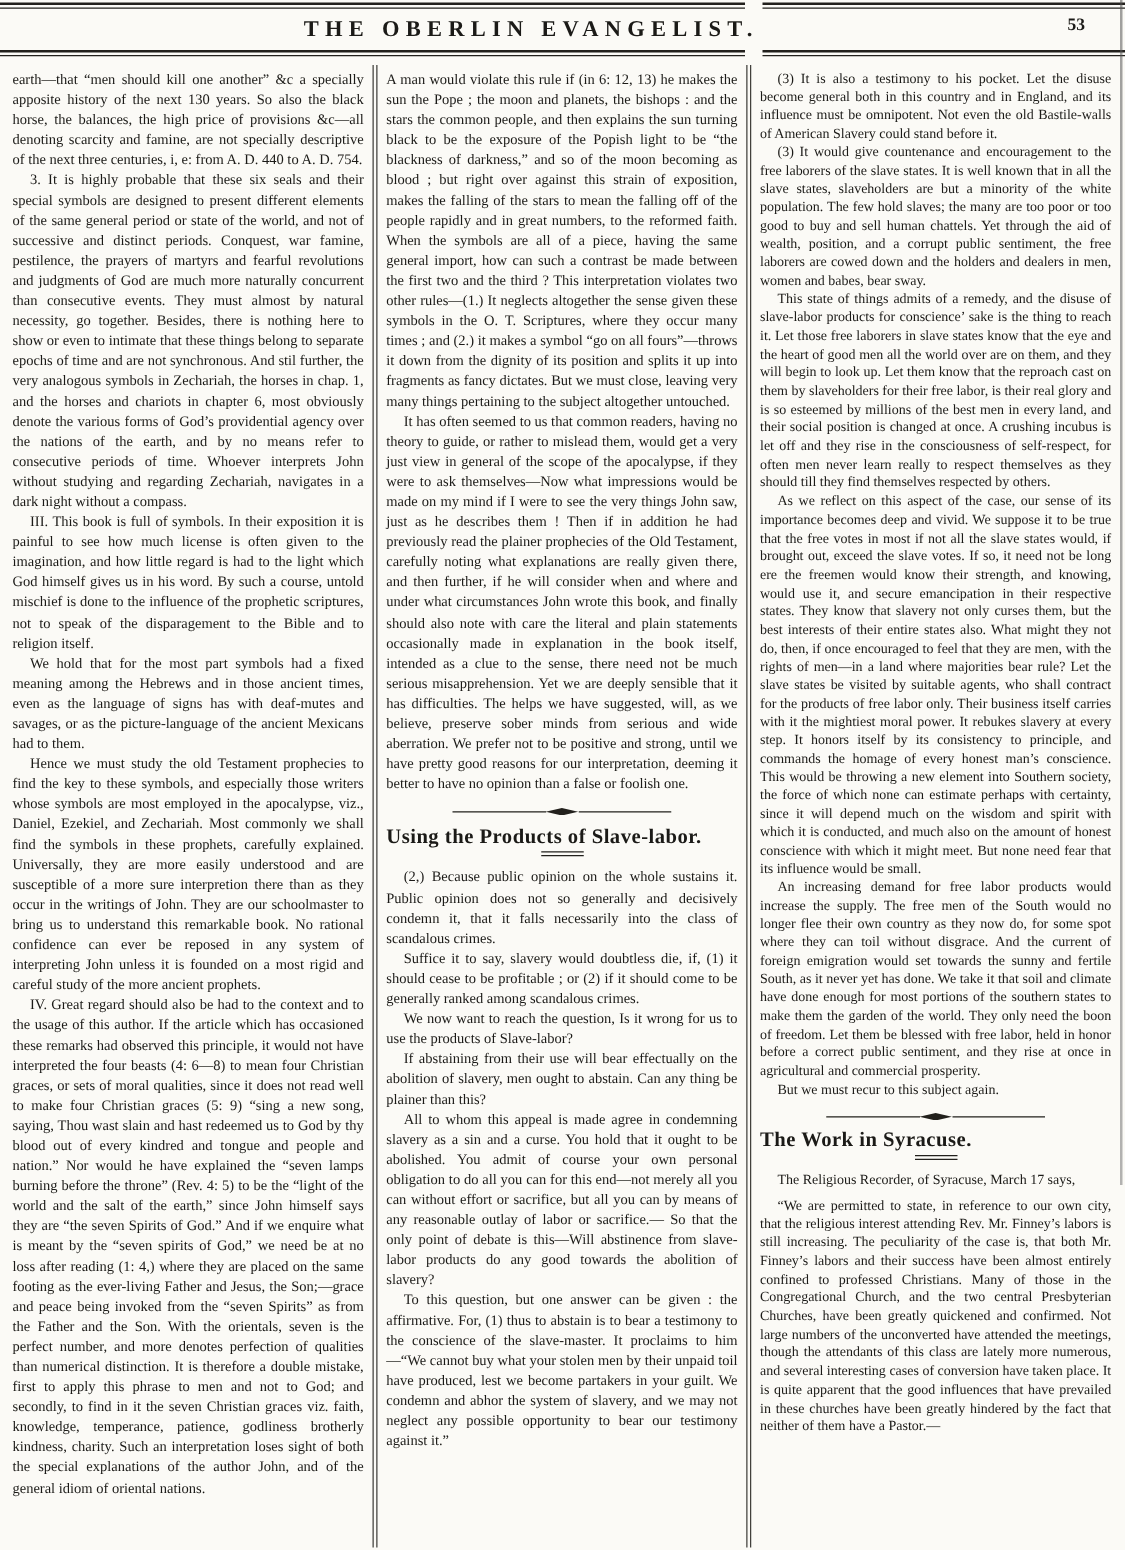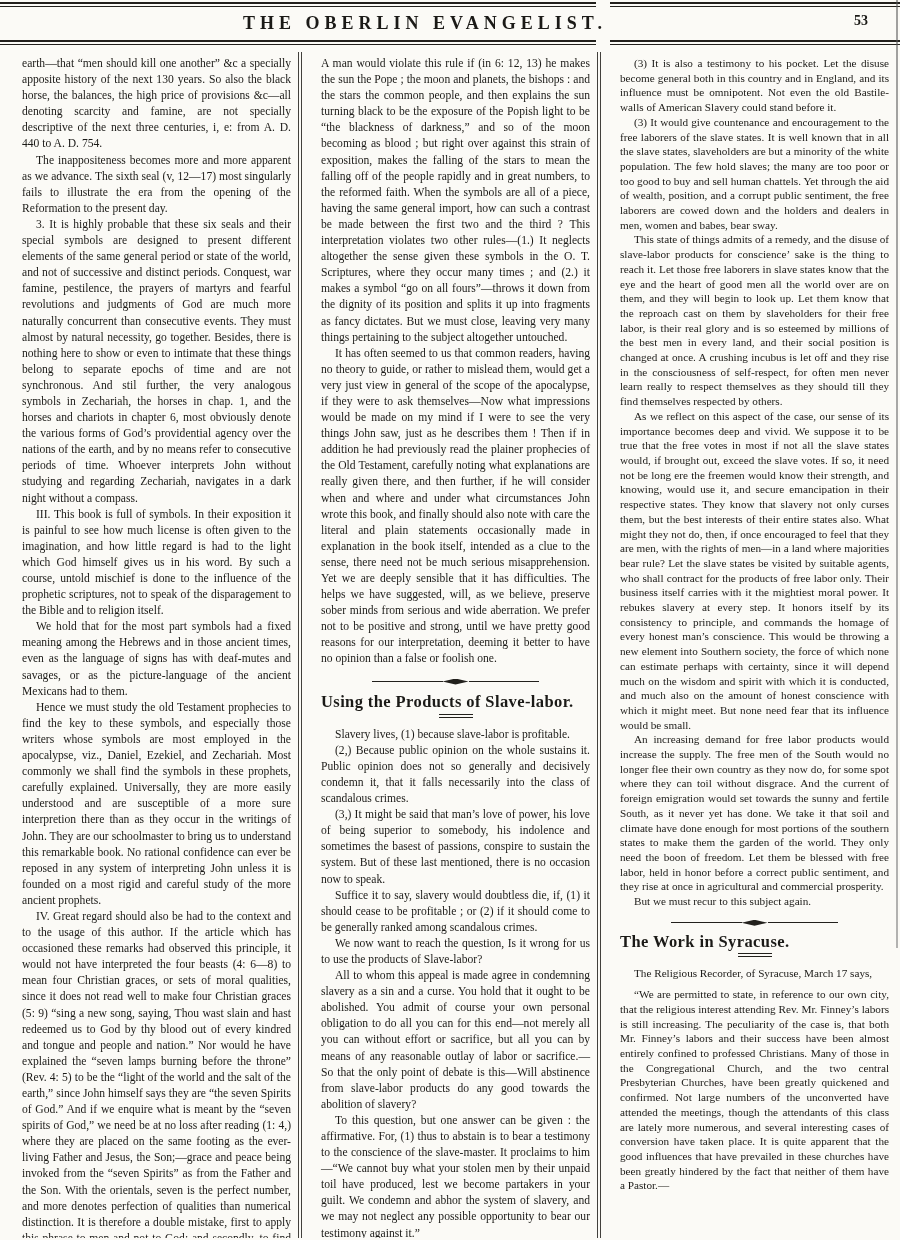--- a/index.html
+++ b/index.html
@@ -23,21 +23,21 @@
   .rule-double .seg.a { flex:2.05; } .rule-double .seg.b { flex:1; }
   .mast-row { display:flex; align-items:center; justify-content:center; height:33px; position:relative; }
   .mast-title {
     font-size:18px; font-weight:bold; letter-spacing:5px;
     transform:translateX(-25px); white-space:nowrap;
   }
   .page-num { position:absolute; right:32px; top:6px; font-size:14px; font-weight:bold; }
 
   
   .columns { display:flex; height:1186px; padding:0 4px 0 3px; }
-  .col { flex:1; padding:4px 7px 0 7px; overflow:hidden; text-align:justify;margin-left:12px; }
+  .col { flex:1; padding:4px 7px 0 7px; overflow:hidden; text-align:justify; }
   .col12 { font-size:11.6px; line-height:16.1px; }
   .col3  { font-size:11.2px; line-height:14.7px; }
   .vdiv { width:4px; border-left:1px solid var(--rule); border-right:1px solid var(--rule); opacity:.85; }
 
   .para { text-indent:14px; text-align:justify; }
   .cont > .para:first-child { text-indent:0; }
 
   
   .section-divider { display:flex; align-items:center; width:62%; margin:11px auto 9px auto; }
   .section-divider .line { flex:1; height:1px; background:var(--rule); }
@@ -73,21 +73,20 @@
       <div class="seg a"></div>
         <div class="seg b"></div>
     </div>
   </div>
 
   <div class="columns">
 
     <div class="col col12">
       <div class="cont">
           <p class="para">earth—that “men should kill one another” &amp;c a specially apposite history of the next 130 years. So also the black horse, the balances, the high price of provisions &amp;c—all denoting scarcity and famine, are not specially descriptive of the next three centuries, i, e: from A. D. 440 to A. D. 754.</p>
-          <p class="para">The inappositeness becomes more and more apparent as we advance. The sixth seal (v, 12—17) most singularly fails to illustrate the era from the opening of the Reformation to the present day.</p>
           <p class="para">3. It is highly probable that these six seals and their special symbols are designed to present different elements of the same general period or state of the world, and not of successive and distinct periods. Conquest, war famine, pestilence, the prayers of martyrs and fearful revolutions and judgments of God are much more naturally concurrent than consecutive events. They must almost by natural necessity, go together. Besides, there is nothing here to show or even to intimate that these things belong to separate epochs of time and are not synchronous. And stil further, the very analogous symbols in Zechariah, the horses in chap. 1, and the horses and chariots in chapter 6, most obviously denote the various forms of God’s providential agency over the nations of the earth, and by no means refer to consecutive periods of time. Whoever interprets John without studying and regarding Zechariah, navigates in a dark night without a compass.</p>
           <p class="para">III. This book is full of symbols. In their exposition it is painful to see how much license is often given to the imagination, and how little regard is had to the light which God himself gives us in his word. By such a course, untold mischief is done to the influence of the prophetic scriptures, not to speak of the disparagement to the Bible and to religion itself.</p>
           <p class="para">We hold that for the most part symbols had a fixed meaning among the Hebrews and in those ancient times, even as the language of signs has with deaf-mutes and savages, or as the picture-language of the ancient Mexicans had to them.</p>
           <p class="para">Hence we must study the old Testament prophecies to find the key to these symbols, and especially those writers whose symbols are most employed in the apocalypse, viz., Daniel, Ezekiel, and Zechariah. Most commonly we shall find the symbols in these prophets, carefully explained. Universally, they are more easily understood and are susceptible of a more sure interpretion there than as they occur in the writings of John. They are our schoolmaster to bring us to understand this remarkable book. No rational confidence can ever be reposed in any system of interpreting John unless it is founded on a most rigid and careful study of the more ancient prophets.</p>
           <p class="para">IV. Great regard should also be had to the context and to the usage of this author. If the article which has occasioned these remarks had observed this principle, it would not have interpreted the four beasts (4: 6—8) to mean four Christian graces, or sets of moral qualities, since it does not read well to make four Christian graces (5: 9) “sing a new song, saying, Thou wast slain and hast redeemed us to God by thy blood out of every kindred and tongue and people and nation.” Nor would he have explained the “seven lamps burning before the throne” (Rev. 4: 5) to be the “light of the world and the salt of the earth,” since John himself says they are “the seven Spirits of God.” And if we enquire what is meant by the “seven spirits of God,” we need be at no loss after reading (1: 4,) where they are placed on the same footing as the ever-living Father and Jesus, the Son;—grace and peace being invoked from the “seven Spirits” as from the Father and the Son. With the orientals, seven is the perfect number, and more denotes perfection of qualities than numerical distinction. It is therefore a double mistake, first to apply this phrase to men and not to God; and secondly, to find in it the seven Christian graces viz. faith, knowledge, temperance, patience, godliness brotherly kindness, charity. Such an interpretation loses sight of both the special explanations of the author John, and of the general idiom of oriental nations.</p>
         </div>
     </div>
 
     <div class="vdiv"></div>
 
@@ -97,25 +96,24 @@
           <p class="para">It has often seemed to us that common readers, having no theory to guide, or rather to mislead them, would get a very just view in general of the scope of the apocalypse, if they were to ask themselves—Now what impressions would be made on my mind if I were to see the very things John saw, just as he describes them ! Then if in addition he had previously read the plainer prophecies of the Old Testament, carefully noting what explanations are really given there, and then further, if he will consider when and where and under what circumstances John wrote this book, and finally should also note with care the literal and plain statements occasionally made in explanation in the book itself, intended as a clue to the sense, there need not be much serious misapprehension. Yet we are deeply sensible that it has difficulties. The helps we have suggested, will, as we believe, preserve sober minds from serious and wide aberration. We prefer not to be positive and strong, until we have pretty good reasons for our interpretation, deeming it better to have no opinion than a false or foolish one.</p>
         </div>
       <div class="section-divider">
         <span class="line"></span>
           <span class="diamond"></span>
           <span class="line"></span>
       </div>
       <h2 class="section-heading">Using the Products of Slave-labor.</h2>
       <div class="heading-rule"></div>
       <div>
-          <p class="para">Slavery lives, (1) because slave-labor is profitable.</p>
           <p class="para">(2,) Because public opinion on the whole sustains it. Public opinion does not so generally and decisively condemn it, that it falls necessarily into the class of scandalous crimes.</p>
-          <p class="para">(3,) It might be said that man’s love of power, his love of being superior to somebody, his indolence and sometimes the basest of passions, conspire to sustain the system. But of these last mentioned, there is no occasion now to speak.</p>
           <p class="para">Suffice it to say, slavery would doubtless die, if, (1) it should cease to be profitable ; or (2) if it should come to be generally ranked among scandalous crimes.</p>
           <p class="para">We now want to reach the question, Is it wrong for us to use the products of Slave-labor?</p>
+          <p class="para">If abstaining from their use will bear effectually on the abolition of slavery, men ought to abstain. Can any thing be plainer than this?</p>
           <p class="para">All to whom this appeal is made agree in condemning slavery as a sin and a curse. You hold that it ought to be abolished. You admit of course your own personal obligation to do all you can for this end—not merely all you can without effort or sacrifice, but all you can by means of any reasonable outlay of labor or sacrifice.— So that the only point of debate is this—Will abstinence from slave-labor products do any good towards the abolition of slavery?</p>
           <p class="para">To this question, but one answer can be given : the affirmative. For, (1) thus to abstain is to bear a testimony to the conscience of the slave-master. It proclaims to him—“We cannot buy what your stolen men by their unpaid toil have produced, lest we become partakers in your guilt. We condemn and abhor the system of slavery, and we may not neglect any possible opportunity to bear our testimony against it.”</p>
         </div>
     </div>
 
     <div class="vdiv"></div>
 
     <div class="col col3">
       <div>
           <p class="para">(3) It is also a testimony to his pocket. Let the disuse become general both in this country and in England, and its influence must be omnipotent. Not even the old Bastile-walls of American Slavery could stand before it.</p>

